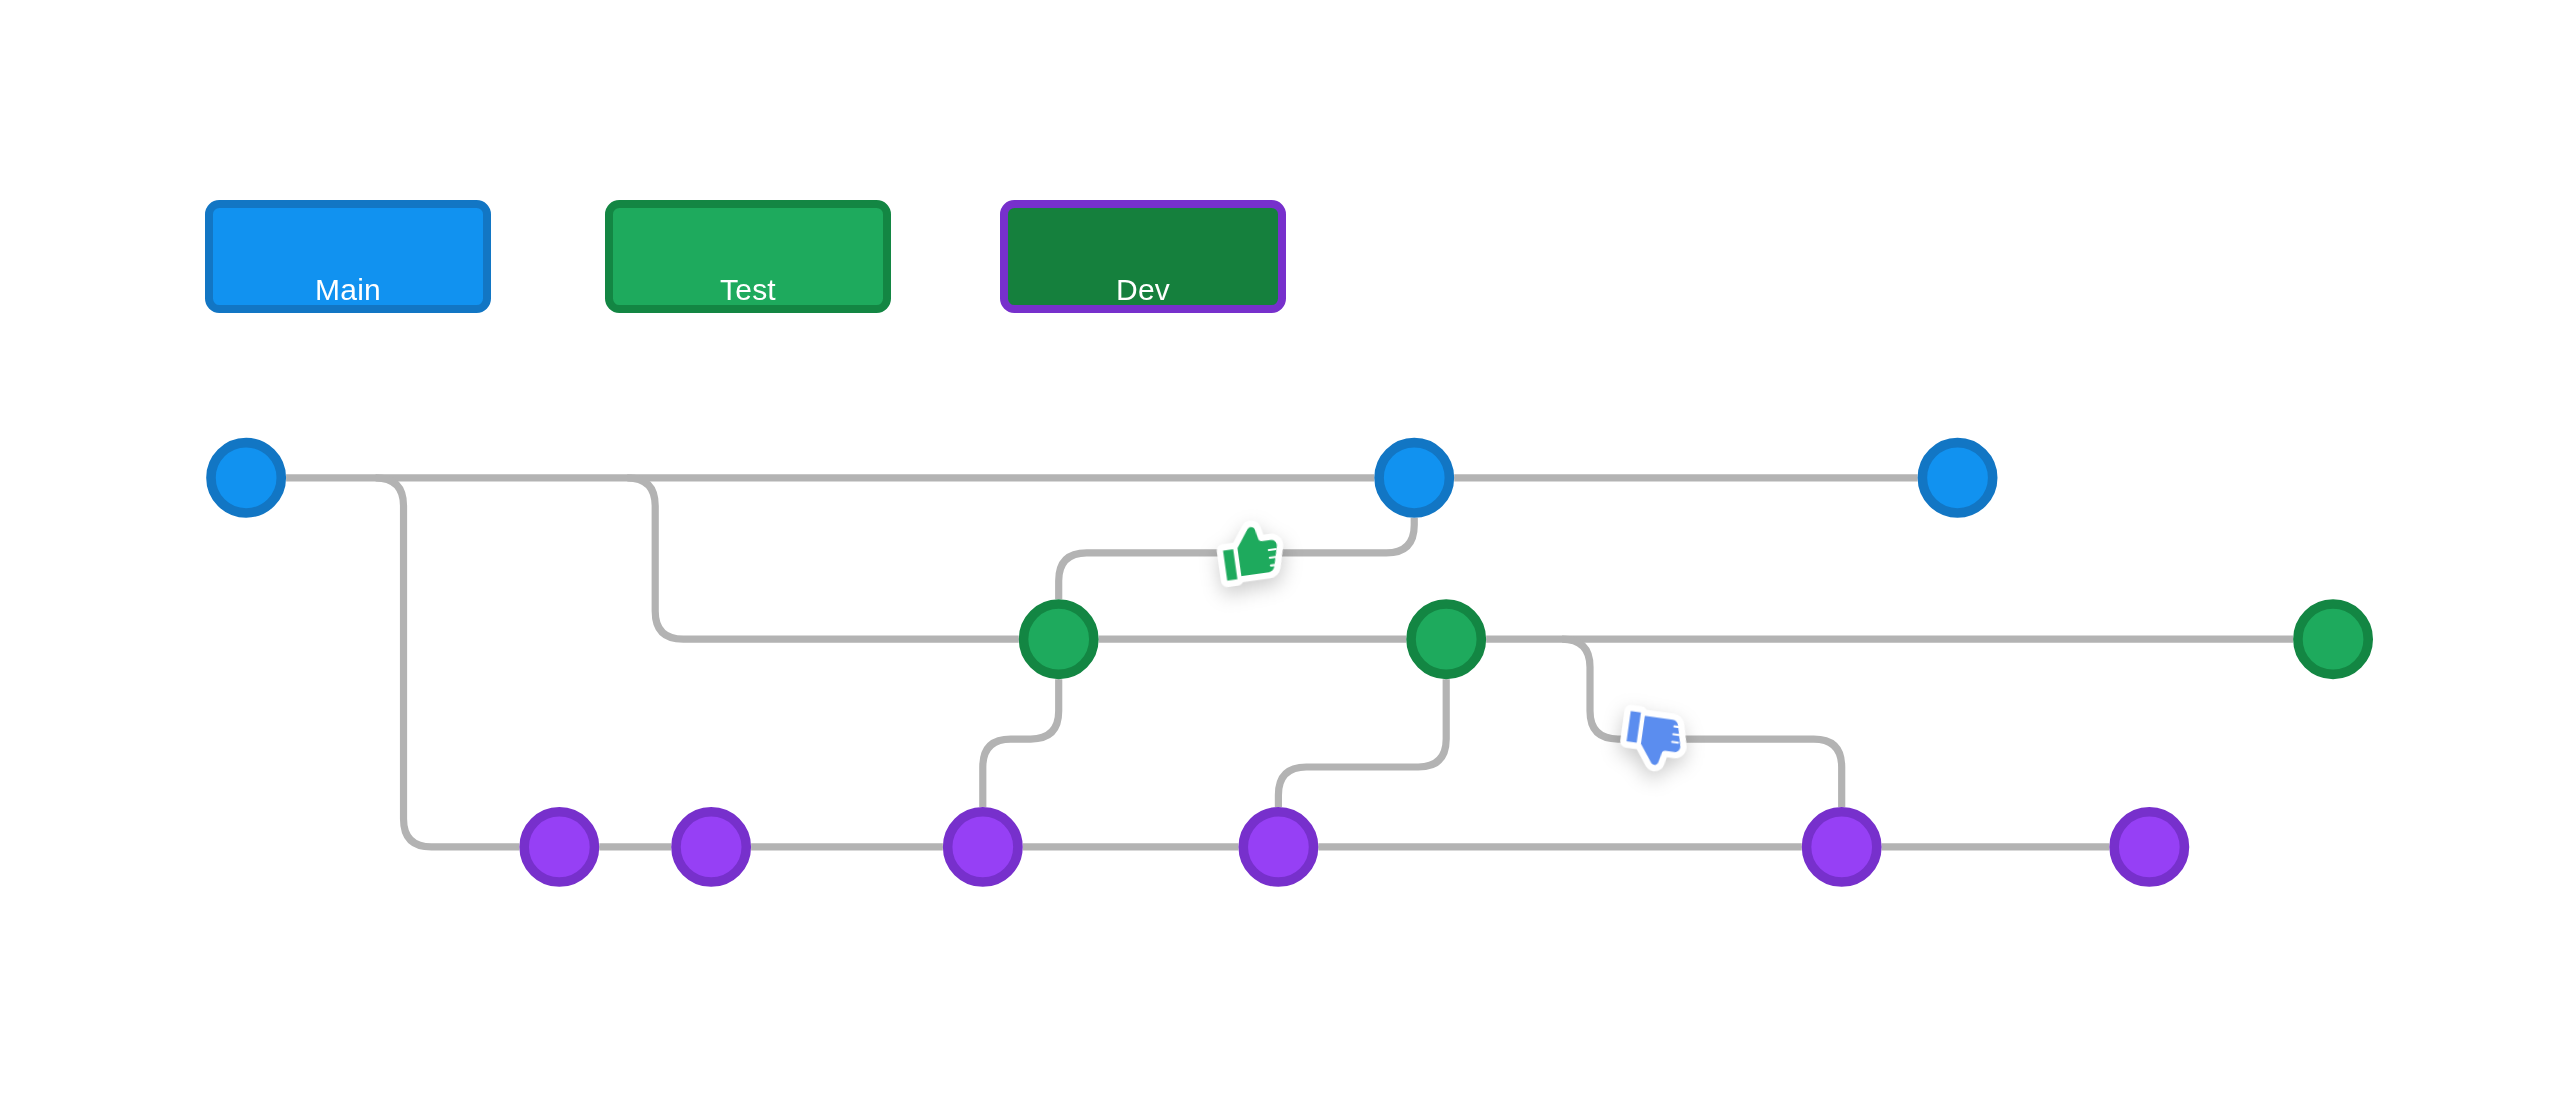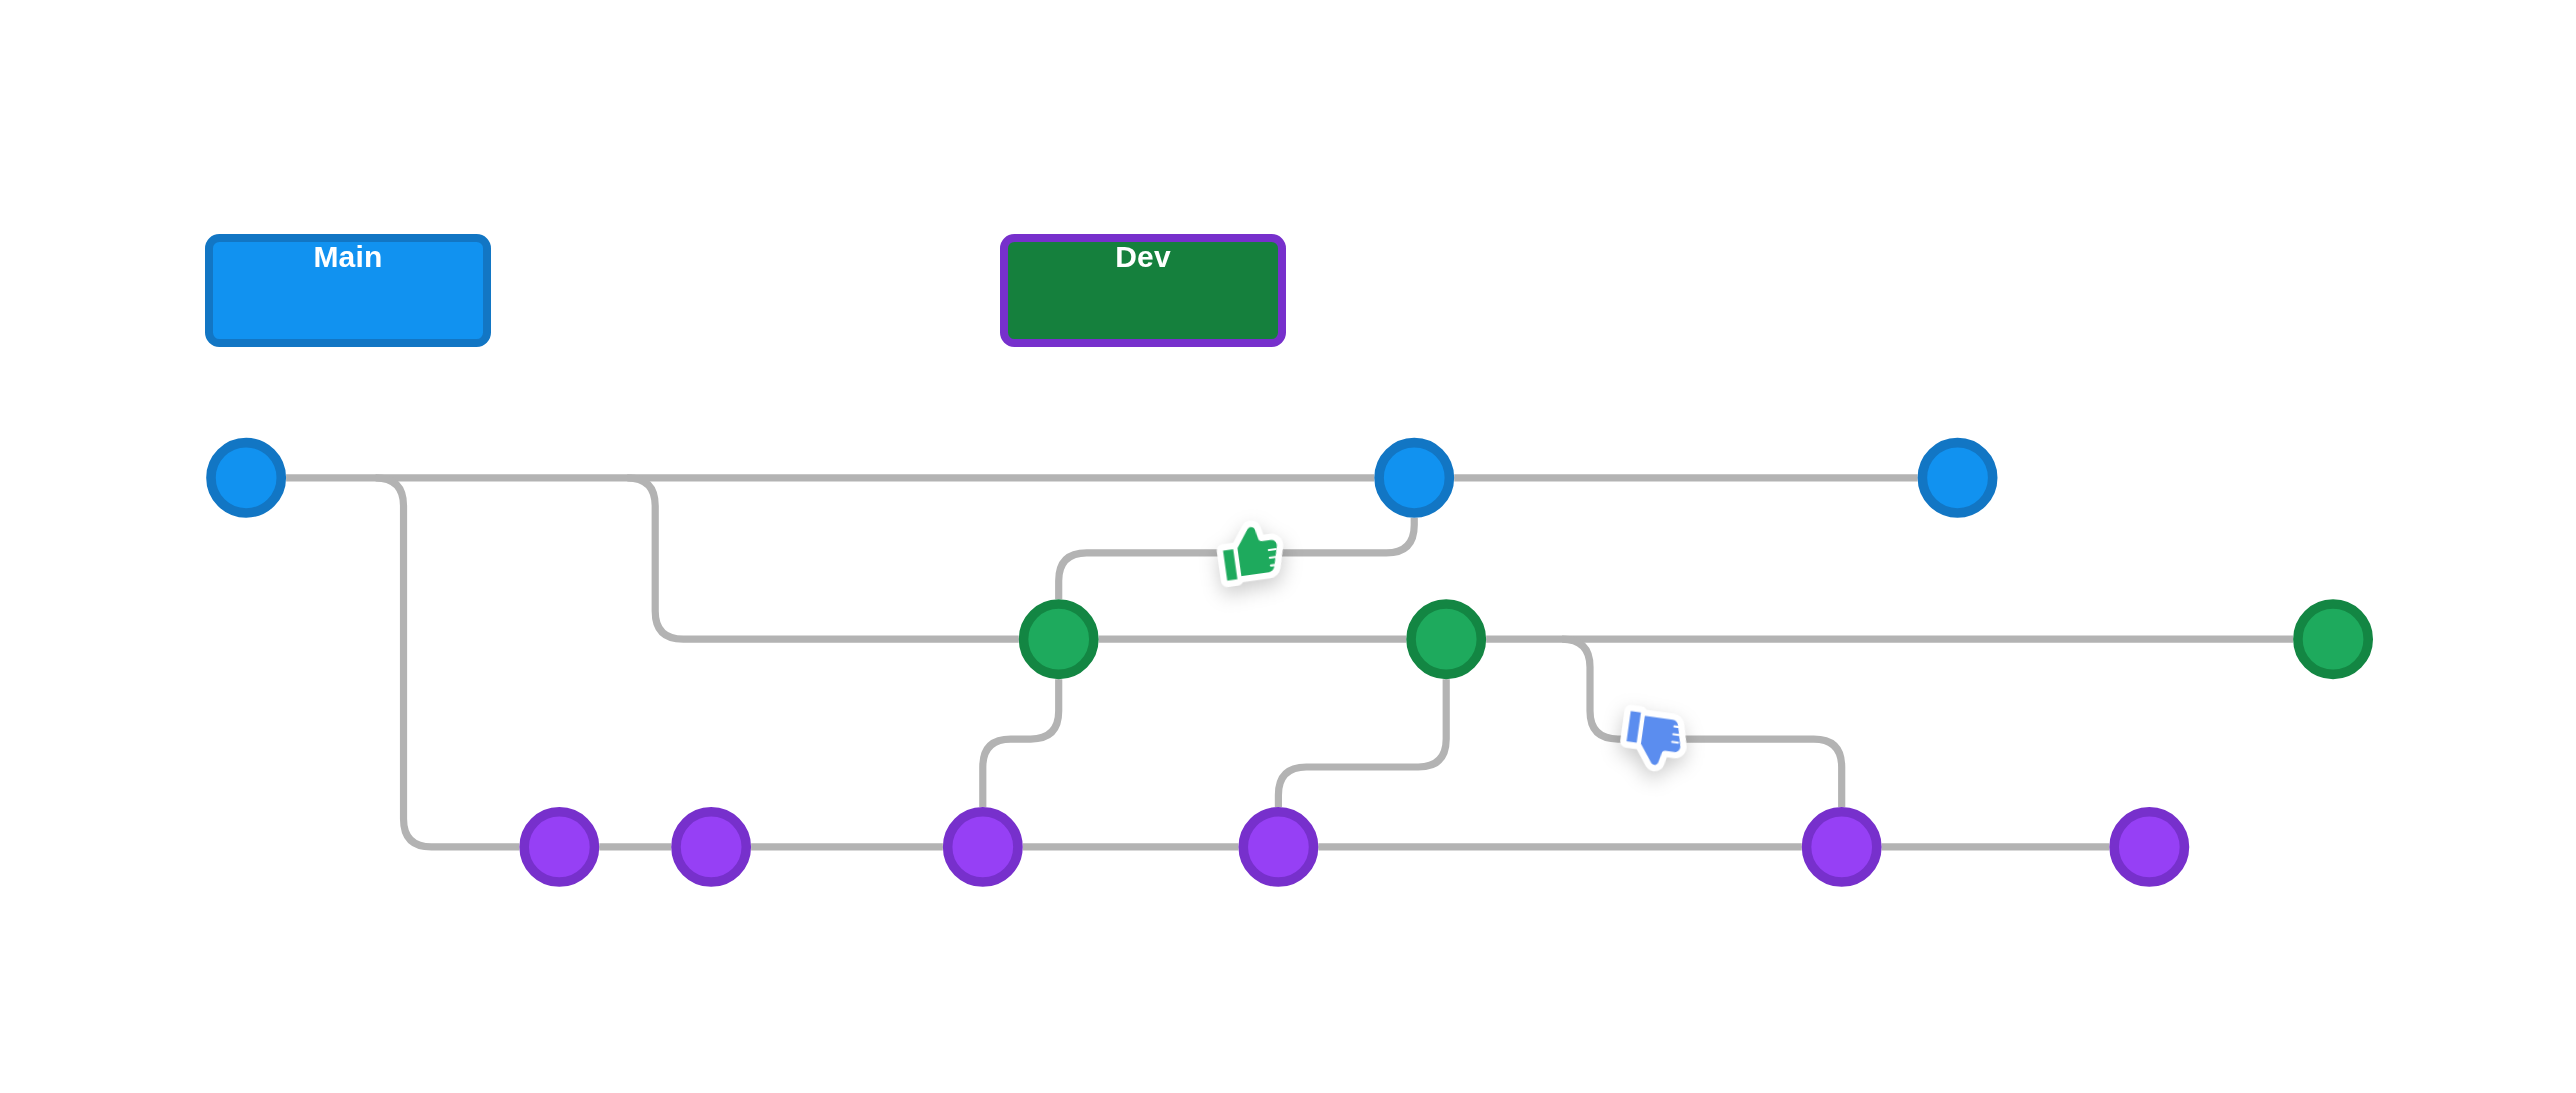--- a/index.html
+++ b/index.html
@@ -27,37 +27,36 @@
     position: absolute;
     left: 0;
     top: 0;
     width: 100%;
     height: 100%;
     pointer-events: none;
   }
   .branch-btn {
     position: absolute;
     display: flex;
-    align-items: flex-start;
+    align-items: flex-end;
     justify-content: center;
     box-sizing: border-box;
     height: 113px;
     width: 286px;
     border-radius: 14.4px;
     color: #ffffff;
     font-size: 30px;
-    font-weight: 700;
+    font-weight: 400;
     letter-spacing: 0.2px;
     pointer-events: auto;
     cursor: pointer;
     border-style: solid;
     border-width: 8px;
     font-family: "Liberation Sans", sans-serif;
     line-height: 1;
-    margin-top: 34px;
   }
   .branch-btn-main {
     left: 205px;
     top: 200px;
     background: #1192f0;
     border-color: #1276c4;
   }
   .branch-btn-test {
     left: 605px;
     top: 200px;
@@ -147,19 +146,22 @@
         <path fill="#5b8def" d="M1 2h4.2v12.5H1zM7 14.7l5.2 7.1c0.8 1.1 2.6 0.8 2.9-0.6l0.9-4.1c0.1-0.6 0.7-1 1.3-1h3.6c1.5 0 2.6-1.4 2.2-2.9L21 5c-0.3-1.1-1.3-1.9-2.5-1.9H7z"></path>
         <path fill="none" stroke="#ffffff" stroke-width="0.85" stroke-linecap="round" d="M19.6 5.7h2.9M19.6 8.9h2.7M19.6 12.1h2.4"></path>
       </g>
     </g>
   </svg>
 
   <div class="legend">
     <div class="branch-btn branch-btn-main">
       <span>Main</span>
     </div>
+    <div class="branch-btn branch-btn-test">
+      <span>Test</span>
+    </div>
     <div class="branch-btn branch-btn-dev">
       <span>Dev</span>
     </div>
   </div>
 
 </div>
 
 
 </body></html>

